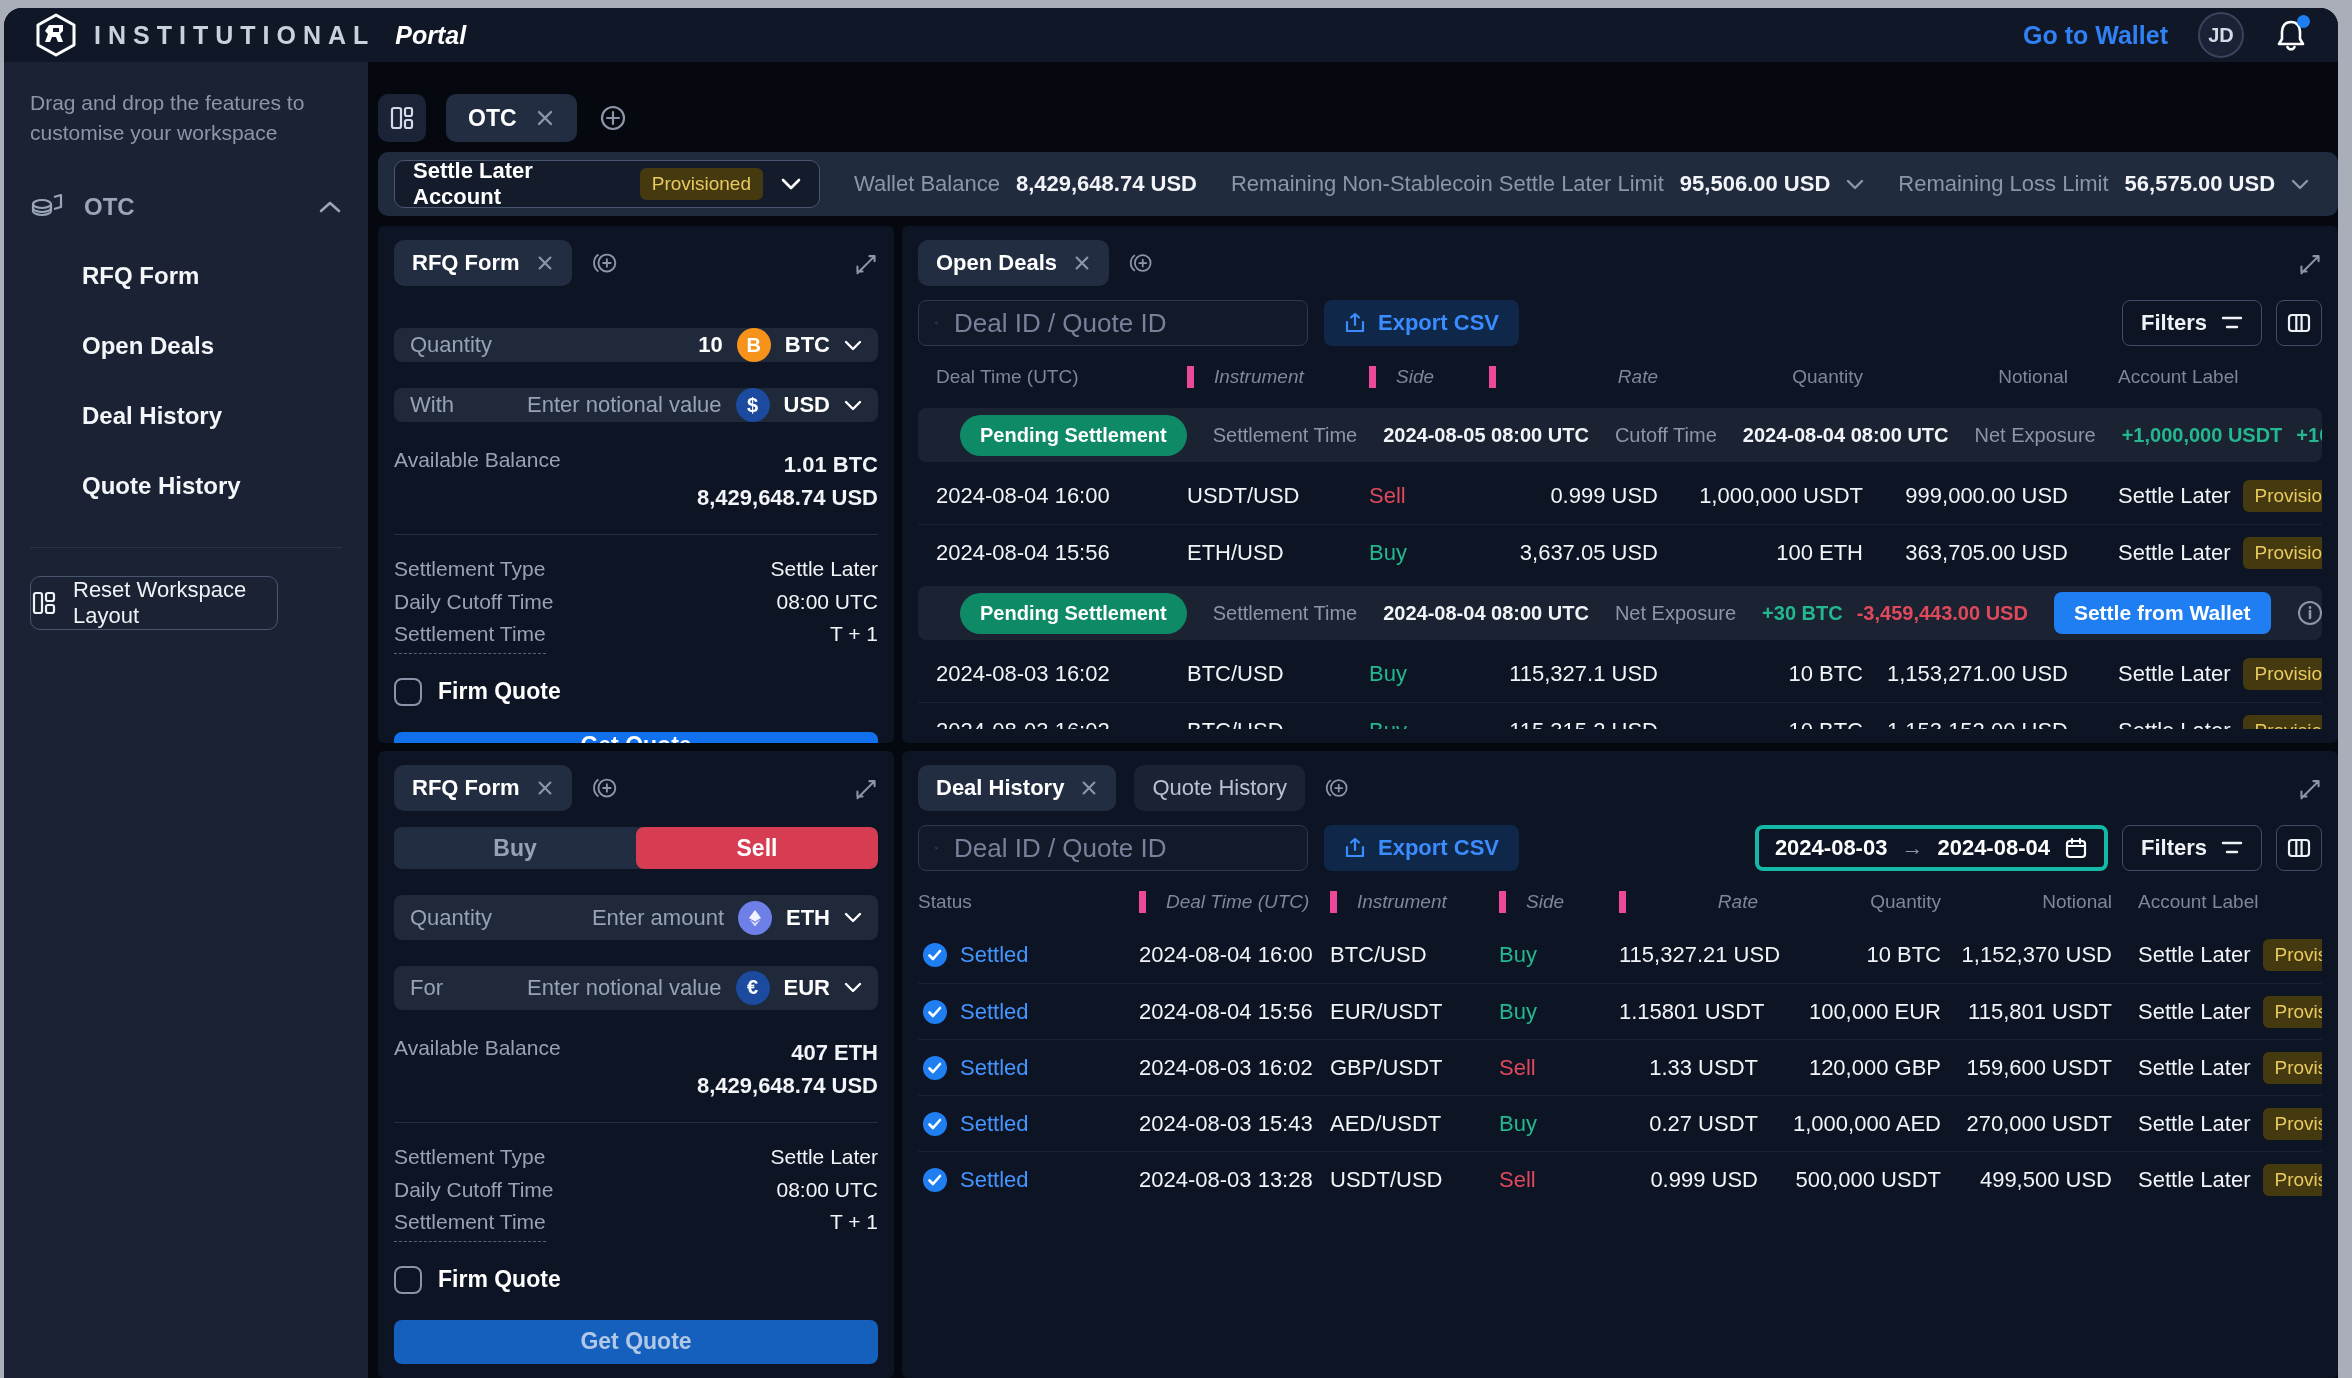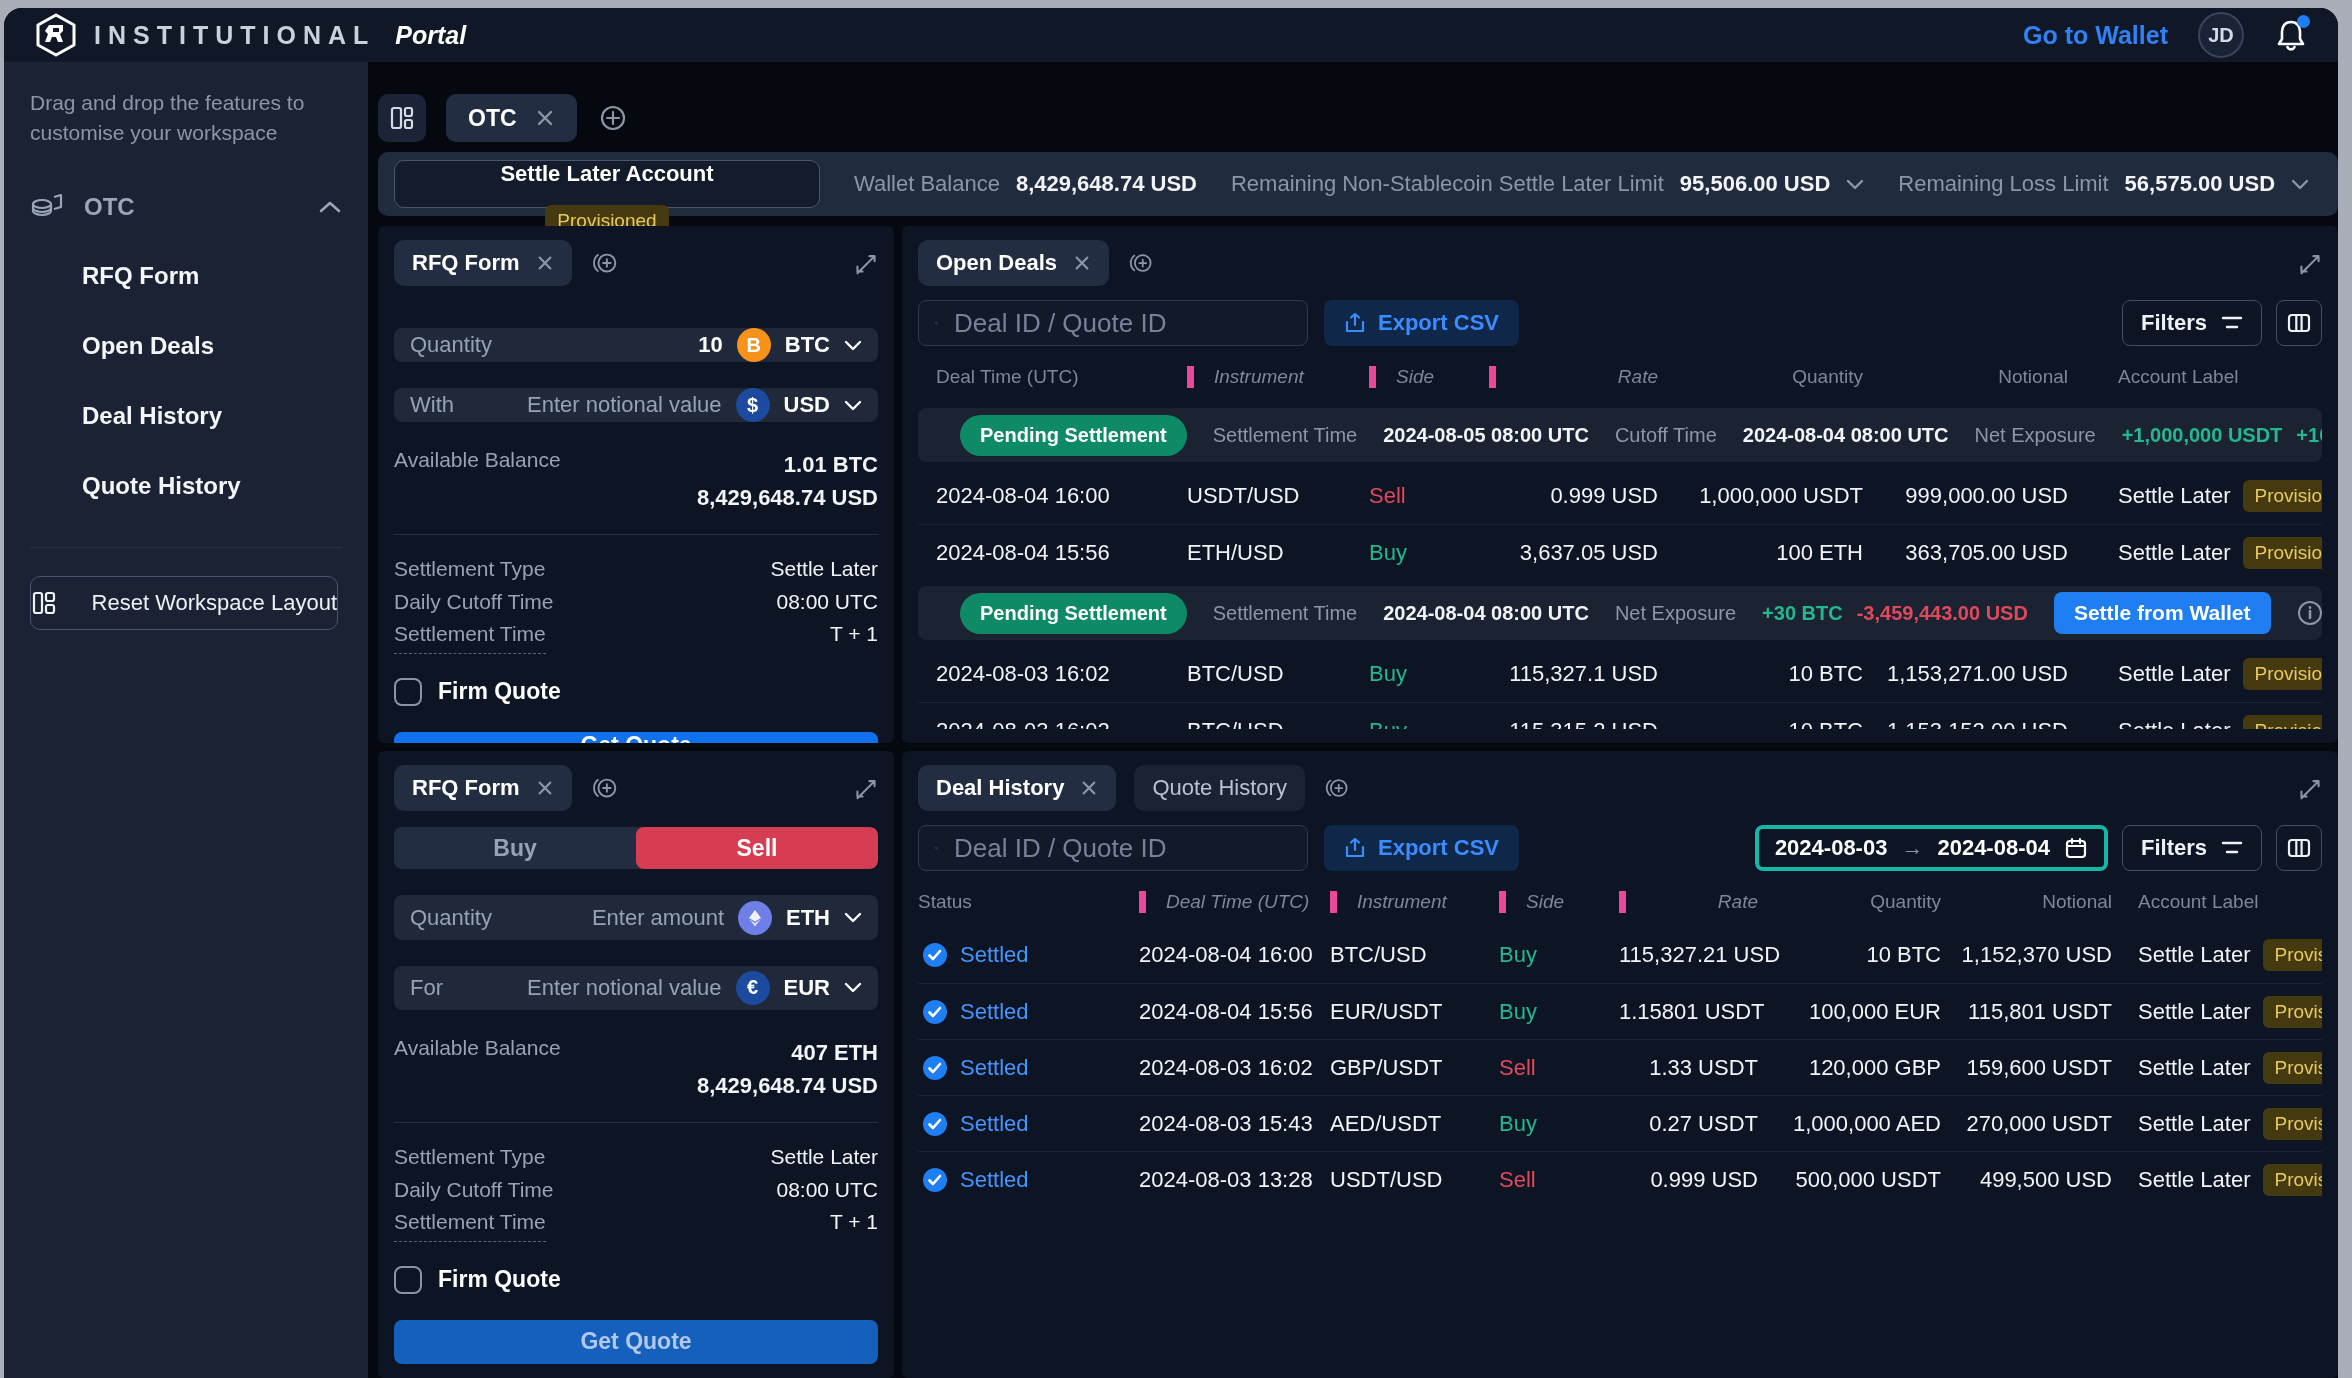--- a/index.html
+++ b/index.html
@@ -25,37 +25,37 @@
   .shell{flex:1;display:flex;min-height:0;}
   .sidebar{flex:0 0 364px;background:#1a2233;padding:26px 26px 0 26px;display:flex;flex-direction:column;}
   .hint{color:#8d96a8;font-size:21px;line-height:1.45;}
   .side-group{display:flex;align-items:center;gap:20px;margin-top:42px;color:#9aa5ba;
     font-size:24px;font-weight:bold;cursor:pointer;}
   .side-group .chev{margin-left:auto;}
   .side-items{margin-top:18px;}
   .side-item{padding:21px 0 21px 52px;color:#f4f6fa;font-size:24px;font-weight:bold;cursor:pointer;}
   .side-divider{border-top:1px solid #2a3347;margin-top:26px;}
   .reset-btn{margin-top:28px;height:54px;border:1px solid #4a5570;border-radius:10px;
-    display:flex;align-items:center;justify-content:space-between;gap:16px;color:#eef1f6;
-    font-size:22px;cursor:pointer;width:308px;}
+    display:flex;align-items:center;justify-content:center;gap:16px;color:#eef1f6;
+    font-size:22px;cursor:pointer;width:248px;}
 
   .main{flex:1;display:flex;flex-direction:column;min-width:0;padding:32px 0 0 10px;background:#05080f;}
 
   
   .tabrow{flex:0 0 48px;display:flex;align-items:center;gap:20px;}
   .icon-chip{width:48px;height:48px;border-radius:10px;background:#1b2436;display:flex;
     align-items:center;justify-content:center;cursor:pointer;}
   .tab-chip{display:flex;align-items:center;gap:18px;background:#232d41;border-radius:10px;
     height:48px;padding:0 22px;color:#fff;font-size:23px;font-weight:bold;cursor:pointer;}
 
   
   .account-bar{flex:0 0 64px;margin-top:10px;background:#212b3e;border-radius:10px;
     display:flex;align-items:center;padding:0 16px;gap:34px;}
   .acct-select{height:48px;width:426px;border:1px solid #4a5570;border-radius:10px;background:#141c2c;
-    display:flex;align-items:center;gap:18px;padding:0 18px;cursor:pointer;flex-direction:column;}
+    display:flex;align-items:center;gap:18px;padding:0 18px;cursor:pointer;}
   .acct-name{color:#fff;font-size:22px;font-weight:bold;flex:1;}
   .badge{background:#45390f;color:#e9ca5f;font-size:19px;padding:5px 12px;border-radius:6px;white-space:nowrap;}
   .metric{display:flex;align-items:center;gap:16px;white-space:nowrap;}
   .m-label{color:#8d96a8;font-size:22px;}
   .m-value{color:#f2f4f8;font-size:22px;font-weight:bold;}
 
   
   .grid{flex:1;display:grid;grid-template-columns:516px 1fr;grid-template-rows:517px 1fr;
     gap:8px;margin-top:10px;min-height:0;}
   .panel{background:#0d1423;border-radius:6px;padding:14px 16px;overflow:hidden;

